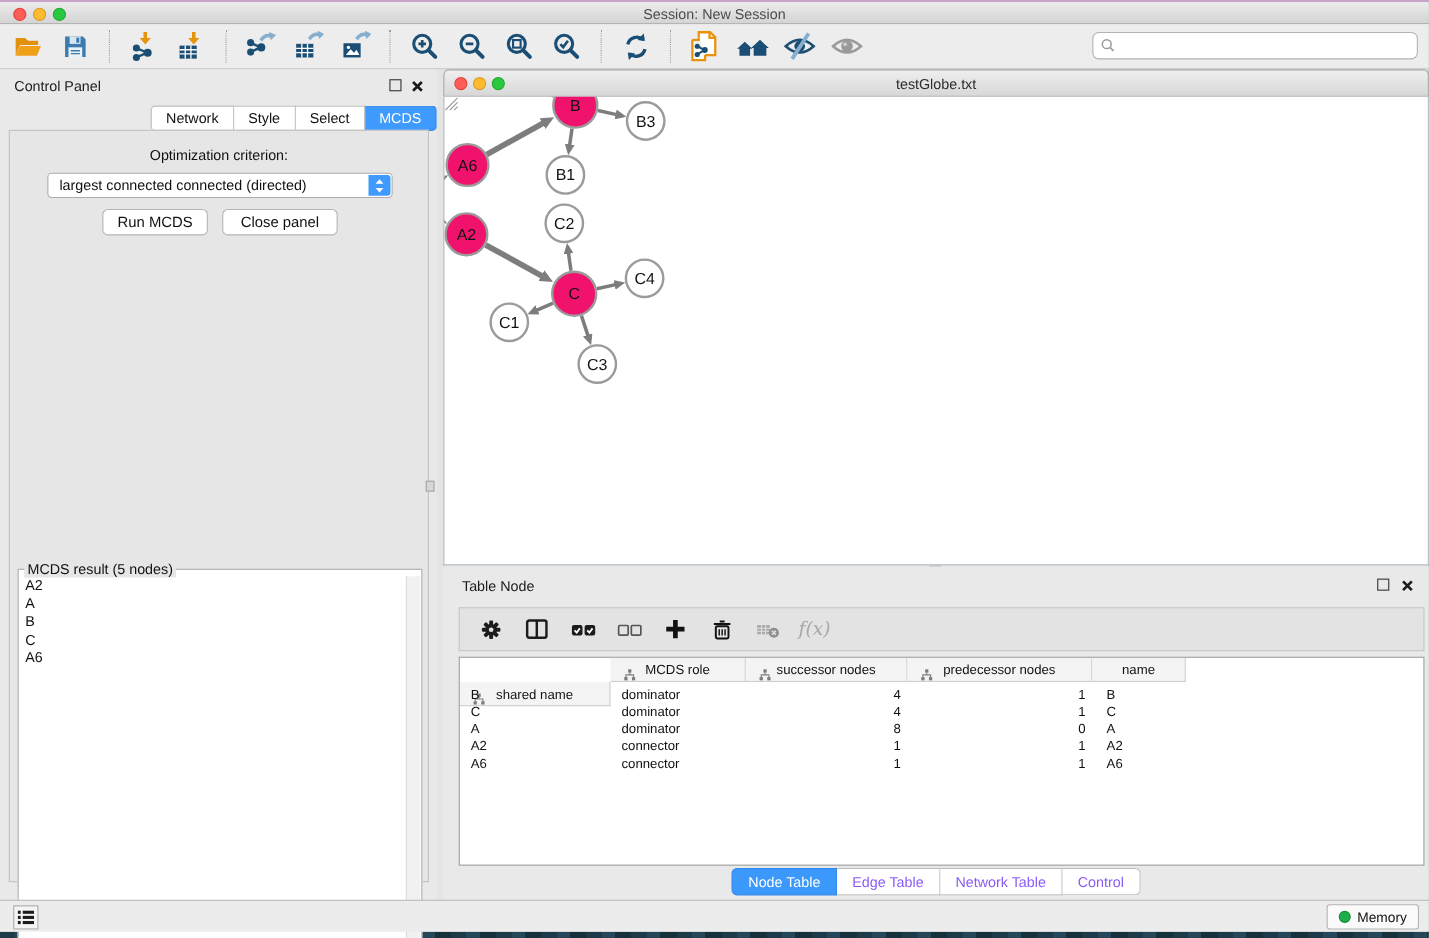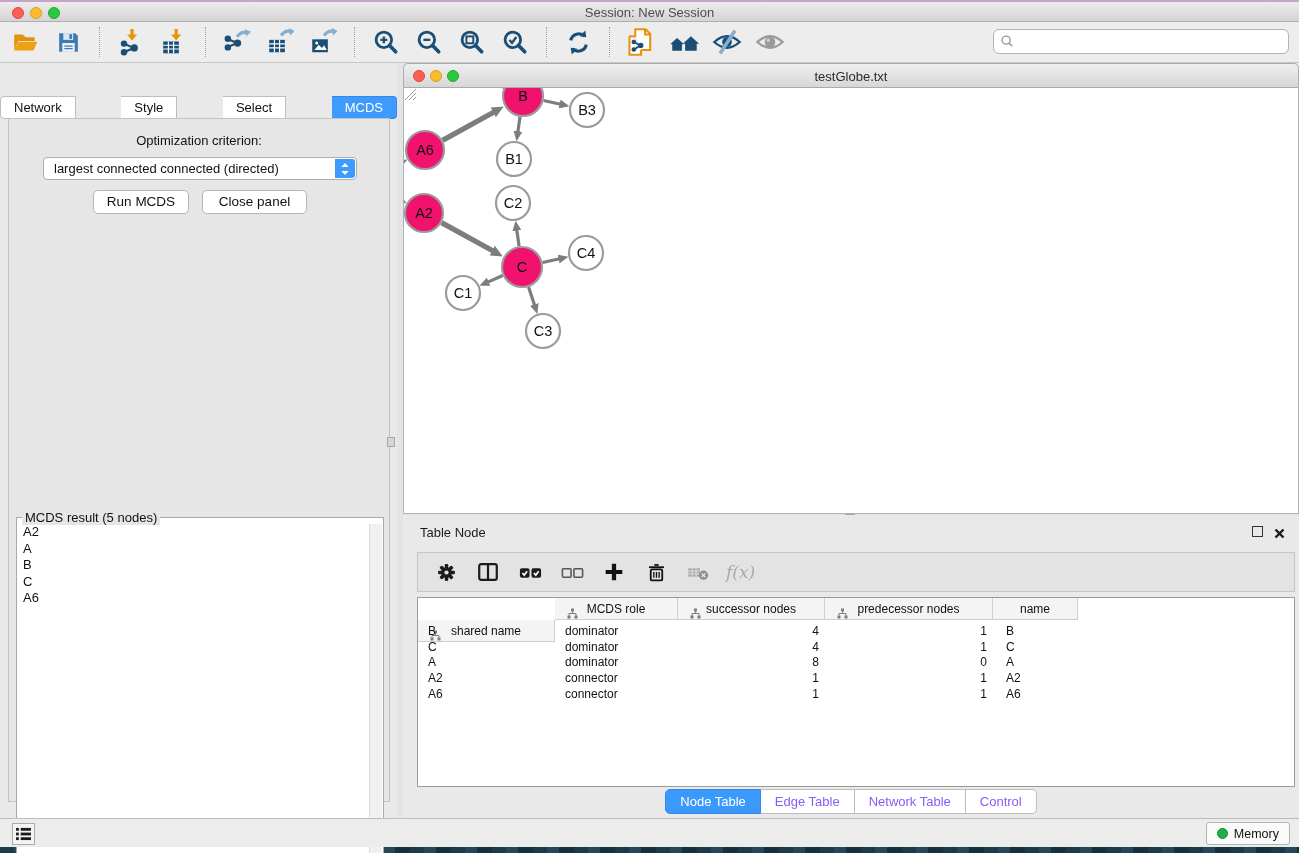--- a/index.html
+++ b/index.html
@@ -29,21 +29,21 @@
   #search-wrap input { width:100%; height:100%; border:1px solid #b3b3b3; border-radius:6px; background:#fff;
     padding:0 8px 0 26px; font-size:13px; outline:none; }
   #search-wrap svg { position:absolute; left:7px; top:5px; }
 
   
   #control-panel { position:absolute; left:0; top:63px; width:397px; height:755px; background:#e9e9e9; }
   .panel-head { position:absolute; left:0; top:0; width:100%; height:30px; }
   .panel-title { position:absolute; left:13px; top:8px; font-size:13px; color:#1c1c1c; }
   .float-btn { position:absolute; width:11px; height:11px; border:1.5px solid #333; top:9px; }
   .close-btn { position:absolute; top:8px; }
-  #cp-tabs { position:absolute; left:0; top:33px; width:100%; display:flex; justify-content:space-between; }
+  #cp-tabs { position:absolute; left:0; top:33px; width:100%; display:flex; justify-content:flex-end; }
   .cp-tab { border:1px solid #bdbdbd; border-left-width:0; background:#fff; font-size:13px; padding:3px 13px; color:#111; }
   .cp-tab:first-child { border-left-width:1px; border-radius:4px 0 0 4px; }
   .cp-tab:last-child { border-radius:0 4px 4px 0; }
   .cp-tab.active { background:#3f9afd; border-color:#3488ec; color:#fff; }
   #cp-box { position:absolute; left:8px; top:55px; width:382px; height:684px; background:#e6e6e6; border:1px solid #c2c2c2; }
   #criterion-label { position:absolute; left:0; top:14px; width:100%; text-align:center; font-size:13px; color:#111; }
   #criterion-select { position:absolute; left:34px; top:38px; width:314px; height:23px; background:#fff;
     border:1px solid #adadad; border-radius:4px; font-size:13px; color:#111; display:flex; align-items:center; padding-left:10px; }
   #criterion-select .stepper { position:absolute; right:1px; top:1px; bottom:1px; width:20px; background:#3f9afd;
     border-radius:0 3px 3px 0; display:flex; align-items:center; justify-content:center; }
@@ -249,20 +249,29 @@
     <div id="search-wrap">
       <svg width="14" height="14" viewBox="0 0 16 16">
           <circle cx="7" cy="7" r="4.6" fill="none" stroke="#9a9a9a" stroke-width="1.6"></circle>
           <path d="M10.4 10.4 L14 14" stroke="#9a9a9a" stroke-width="1.8"></path>
         </svg>
       <input type="text" placeholder="" style="">
     </div>
   </div>
 
   <div id="control-panel">
+    <div class="panel-head">
+      <span class="panel-title">Control Panel</span>
+      <span class="float-btn" style="right:32px"></span>
+      <span class="close-btn" style="right:12px">
+        <svg width="11" height="11" viewBox="0 0 11 11">
+            <path d="M1.5 1.5 L9.5 9.5 M9.5 1.5 L1.5 9.5" stroke="#1a1a1a" stroke-width="2.4"></path>
+          </svg>
+      </span>
+    </div>
     <div id="cp-tabs">
         <div class="cp-tab">Network</div>
         <div class="cp-tab">Style</div>
         <div class="cp-tab">Select</div>
         <div class="cp-tab active">MCDS</div>
       </div>
     <div id="cp-box">
       <div id="criterion-label">Optimization criterion:</div>
       <div id="criterion-select">
         <span>largest connected connected (directed)</span>

